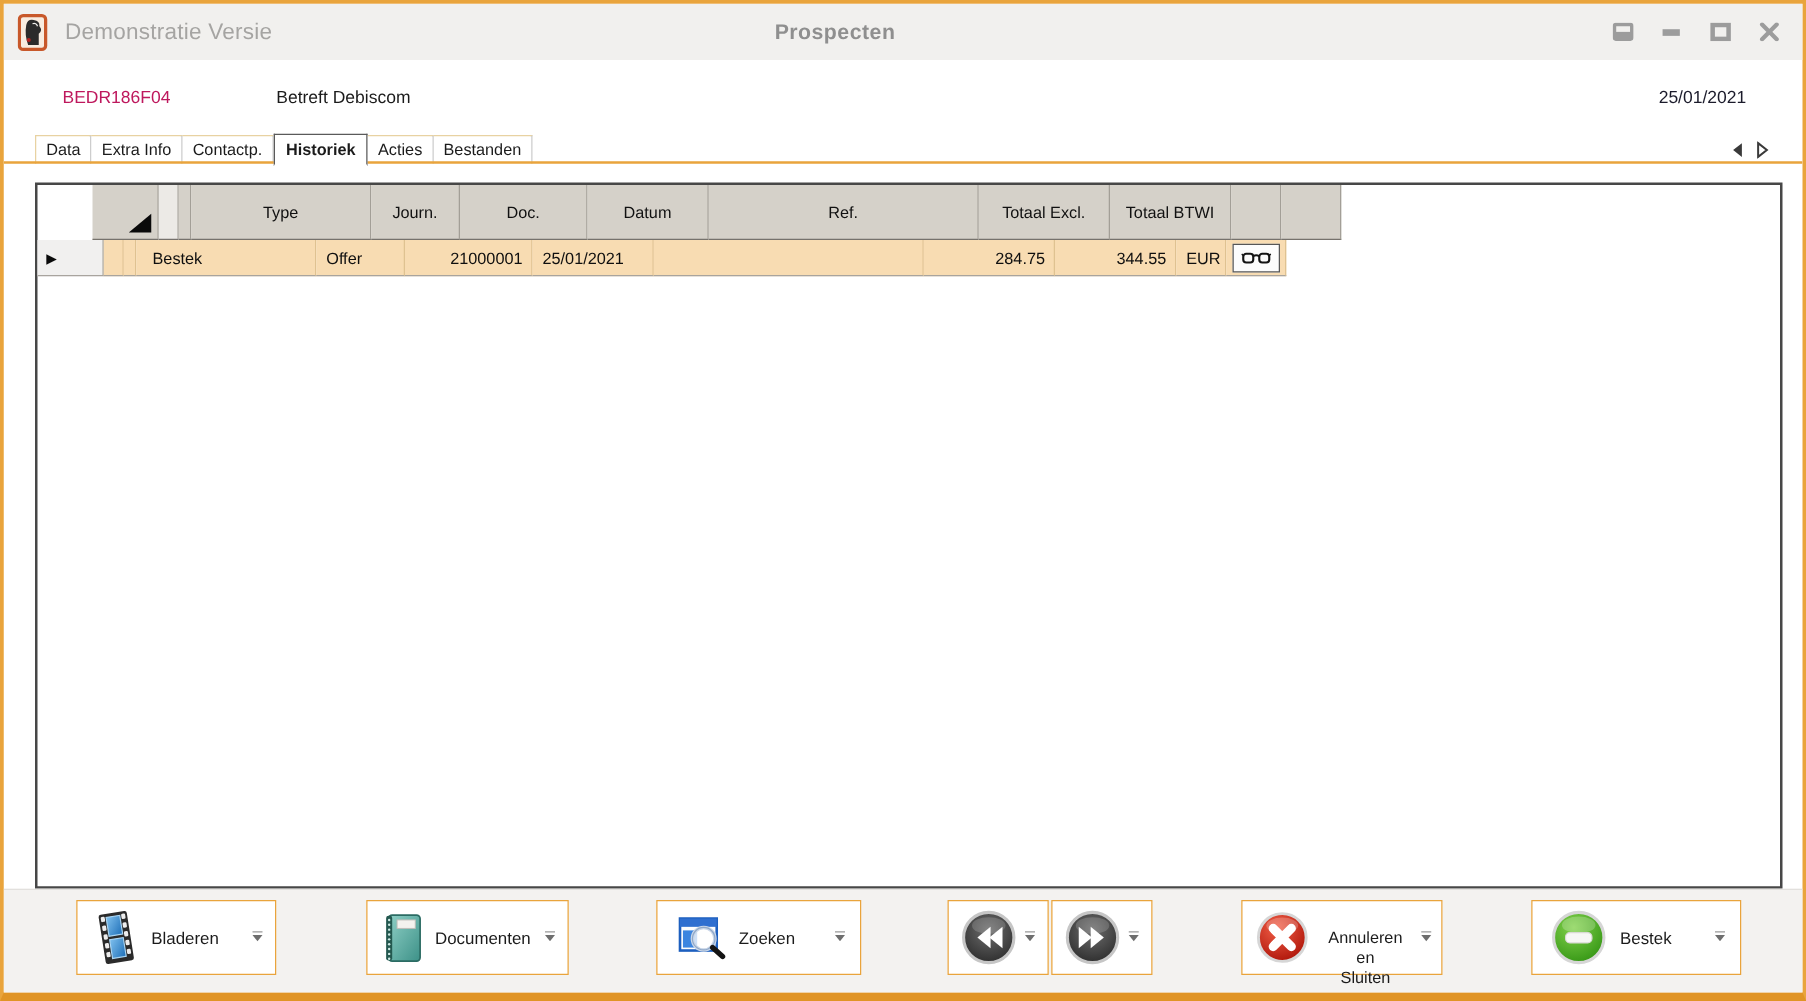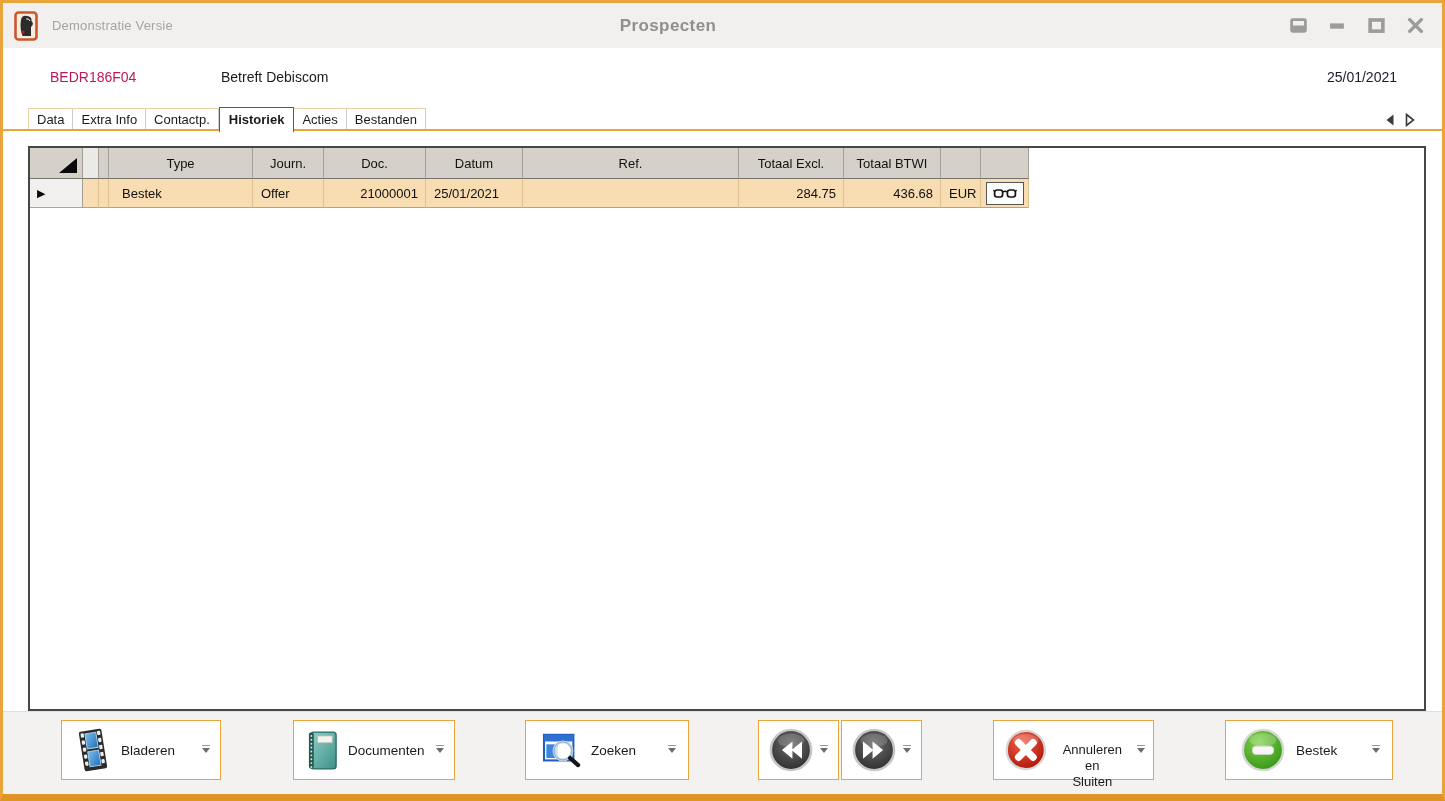--- a/index.html
+++ b/index.html
@@ -10,21 +10,21 @@
     position:relative; width:1445px; height:801px; background:#ffffff;
     border:3px solid #E9A43C; border-bottom:7px solid #E09426; overflow:hidden;
   }
 
   
   .titlebar {
     position:absolute; top:0; left:0; right:0; height:45px;
     background:#F1F0EE; display:flex; align-items:center;
   }
   .app-icon { margin-left:11px; width:26px; height:30px; flex:0 0 auto; }
-  .app-title { margin-left:12px; font-size:13px; color:#A5A4A2; letter-spacing:.2px; }
+  .app-title { margin-left:12px; font-size:18px; color:#A5A4A2; letter-spacing:.2px; }
   .screen-title {
     position:absolute; left:665px; top:50%; transform:translate(-50%,-50%);
     font-size:17px; font-weight:bold; color:#8F8F8F; letter-spacing:.4px;
   }
   .win-controls { position:absolute; right:18px; top:0; height:45px; display:flex; align-items:center; gap:21px; }
   .win-btn { width:18px; height:16px; display:flex; align-items:center; justify-content:center; cursor:pointer; }
 
   
   .info-code   { position:absolute; left:47px;  top:66px; font-size:14px; color:#be185d; }
   .info-subject{ position:absolute; left:218px; top:66px; font-size:14px; color:#1B1B1B; }
@@ -49,21 +49,21 @@
   }
   .tab-scrollers { position:absolute; right:26px; bottom:4px; display:flex; gap:8px; z-index:3; }
   .tab-scrollers .sc { width:12px; height:14px; cursor:pointer; }
 
   
   .grid {
     position:absolute; left:25px; top:143px; width:1398px; height:565px;
     border:2px solid #474747; background:#fff;
   }
   .g-row { display:flex; }
-  .g-head { height:31px; }
+  .g-head { height:44px;margin-left:44px; }
   .g-data { height:29px; }
   .hc {
     background:#D5D1C9; border-right:1px solid #A39F97; border-bottom:1px solid #76726C;
     display:flex; align-items:center; justify-content:center;
     font-size:13px; color:#111; flex:0 0 auto; position:relative;
   }
   .hc.light { background:#ECEAE6; }
   .tri-select {
     position:absolute; right:5px; bottom:5px; width:0; height:0;
     border-left:18px solid transparent; border-bottom:15px solid #0A0A0A;
@@ -220,21 +220,21 @@
           <span class="row-arrow">▶</span>
         </div>
       <div class="dc w-n1"></div>
       <div class="dc w-n2"></div>
       <div class="dc w-type pl">Bestek</div>
       <div class="dc w-journ pl8">Offer</div>
       <div class="dc w-doc num pr">21000001</div>
       <div class="dc w-datum pl8">25/01/2021</div>
       <div class="dc w-ref"></div>
       <div class="dc w-excl num pr">284.75</div>
-      <div class="dc w-btwi num pr">436.68</div>
+      <div class="dc w-btwi num pr">344.55</div>
       <div class="dc w-eur pl8">EUR</div>
       <div class="dc w-gl">
         <span class="glasses-btn">
           <svg viewBox="0 0 24 11" width="24" height="11">
             <rect x="1.6" y="2" width="8" height="7" rx="2.4" fill="none" stroke="#141414" stroke-width="1.7"></rect>
             <rect x="14.4" y="2" width="8" height="7" rx="2.4" fill="none" stroke="#141414" stroke-width="1.7"></rect>
             <path d="M9.6 4 Q12 2.4 14.4 4" fill="none" stroke="#141414" stroke-width="1.5"></path>
             <path d="M1.6 3.4 L0.3 2.2 M22.4 3.4 L23.7 2.2" stroke="#141414" stroke-width="1.3"></path>
           </svg>
         </span>

